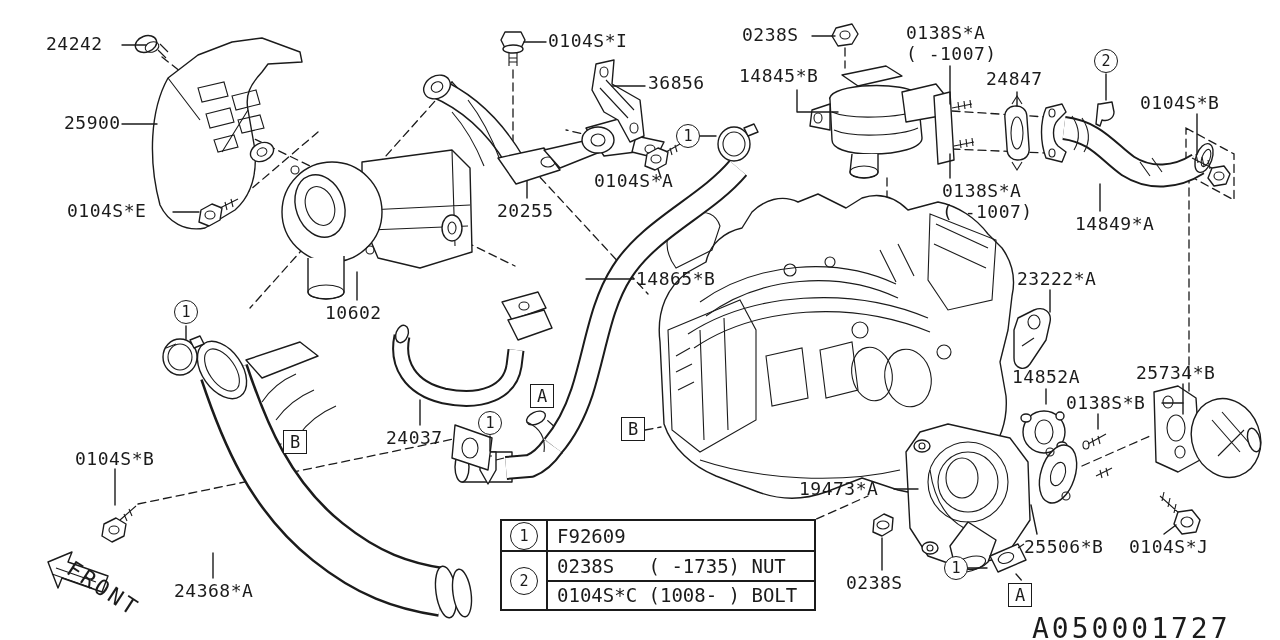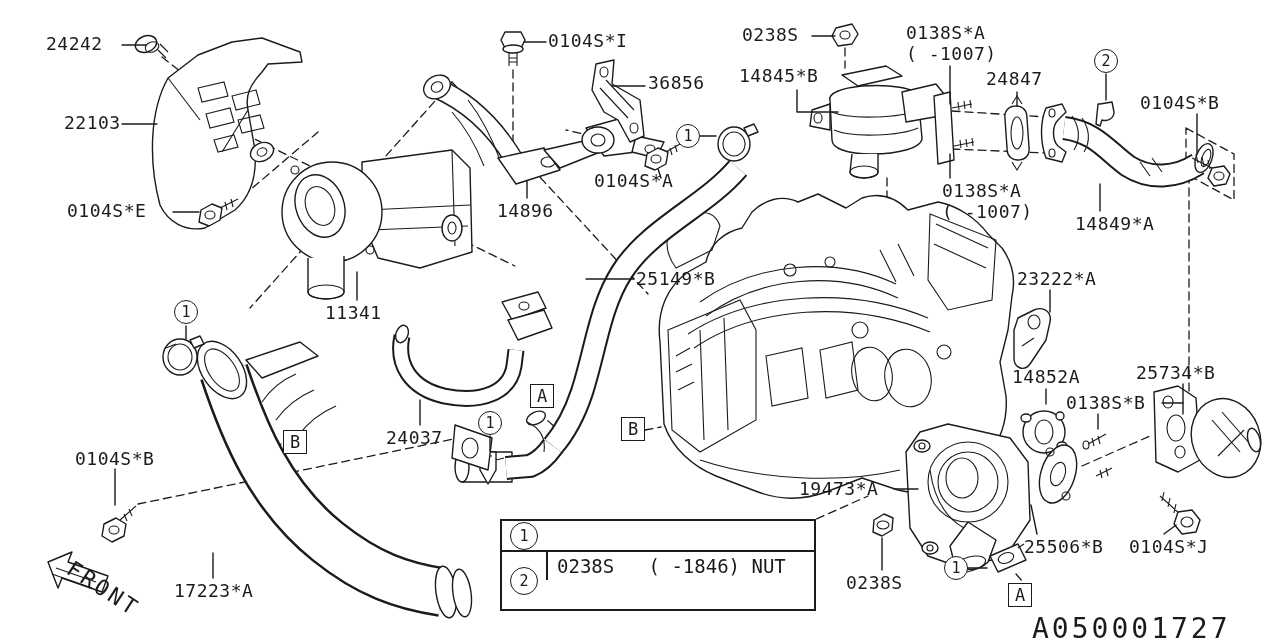--- a/index.html
+++ b/index.html
@@ -302,65 +302,67 @@
       <path class="ln" d="M213,578 L213,553"></path>
     </g>
 
     <g>
       <path class="wf" d="M48,562 L72,552 L68,562 L108,576 L102,592 L62,578 L58,588 Z"></path>
       <path class="thin" d="M56,568 L96,582 M52,574 L92,588"></path>
     </g>
   </svg>
 
   <div class="lbl" style="left:46px;top:33px">24242</div>
-  <div class="lbl" style="left:64px;top:112px">22103</div>
+  <div class="lbl" style="left:64px;top:112px">25900</div>
   <div class="lbl" style="left:67px;top:200px">0104S*E</div>
   <div class="lbl" style="left:548px;top:30px">0104S*I</div>
   <div class="lbl" style="left:648px;top:72px">36856</div>
   <div class="lbl" style="left:742px;top:24px">0238S</div>
   <div class="lbl" style="left:906px;top:22px">0138S*A
 ( -1007)</div>
   <div class="lbl" style="left:739px;top:65px">14845*B</div>
   <div class="lbl" style="left:986px;top:68px">24847</div>
   <div class="lbl" style="left:1140px;top:92px">0104S*B</div>
   <div class="lbl" style="left:594px;top:170px">0104S*A</div>
-  <div class="lbl" style="left:497px;top:200px">14896</div>
+  <div class="lbl" style="left:497px;top:200px">20255</div>
   <div class="lbl" style="left:942px;top:180px">0138S*A
 ( -1007)</div>
   <div class="lbl" style="left:1075px;top:213px">14849*A</div>
-  <div class="lbl" style="left:636px;top:268px">25149*B</div>
+  <div class="lbl" style="left:636px;top:268px">14865*B</div>
   <div class="lbl" style="left:1017px;top:268px">23222*A</div>
-  <div class="lbl" style="left:325px;top:302px">11341</div>
+  <div class="lbl" style="left:325px;top:302px">10602</div>
   <div class="lbl" style="left:1012px;top:366px">14852A</div>
   <div class="lbl" style="left:1136px;top:362px">25734*B</div>
   <div class="lbl" style="left:1066px;top:392px">0138S*B</div>
   <div class="lbl" style="left:386px;top:427px">24037</div>
   <div class="lbl" style="left:75px;top:448px">0104S*B</div>
   <div class="lbl" style="left:799px;top:478px">19473*A</div>
   <div class="lbl" style="left:846px;top:572px">0238S</div>
   <div class="lbl" style="left:1024px;top:536px">25506*B</div>
   <div class="lbl" style="left:1129px;top:536px">0104S*J</div>
-  <div class="lbl" style="left:174px;top:580px">17223*A</div>
+  <div class="lbl" style="left:174px;top:580px">24368*A</div>
 
   <div class="circ" style="left:676px;top:124px">1</div>
   <div class="circ" style="left:1094px;top:49px">2</div>
   <div class="circ" style="left:174px;top:300px">1</div>
   <div class="circ" style="left:478px;top:411px">1</div>
   <div class="circ" style="left:944px;top:556px">1</div>
 
   <div class="boxl" style="left:530px;top:384px">A</div>
   <div class="boxl" style="left:621px;top:417px">B</div>
   <div class="boxl" style="left:283px;top:430px">B</div>
   <div class="boxl" style="left:1008px;top:583px">A</div>
 
   <div class="legend">
     <div class="cell sym g1">
       <div class="ccirc">1</div>
     </div>
+    <div class="cell txt g2">F92609</div>
     <div class="cell sym bt g3">
       <div class="ccirc">2</div>
     </div>
-    <div class="cell txt bt g4">0238S   ( -1846) NUT</div>
+    <div class="cell txt bt g4">0238S   ( -1735) NUT</div>
+    <div class="cell txt bt g5">0104S*C (1008- ) BOLT</div>
   </div>
 
   <div class="front">FRONT</div>
   <div class="code">A050001727</div>
 </div>
 
 </body></html>

